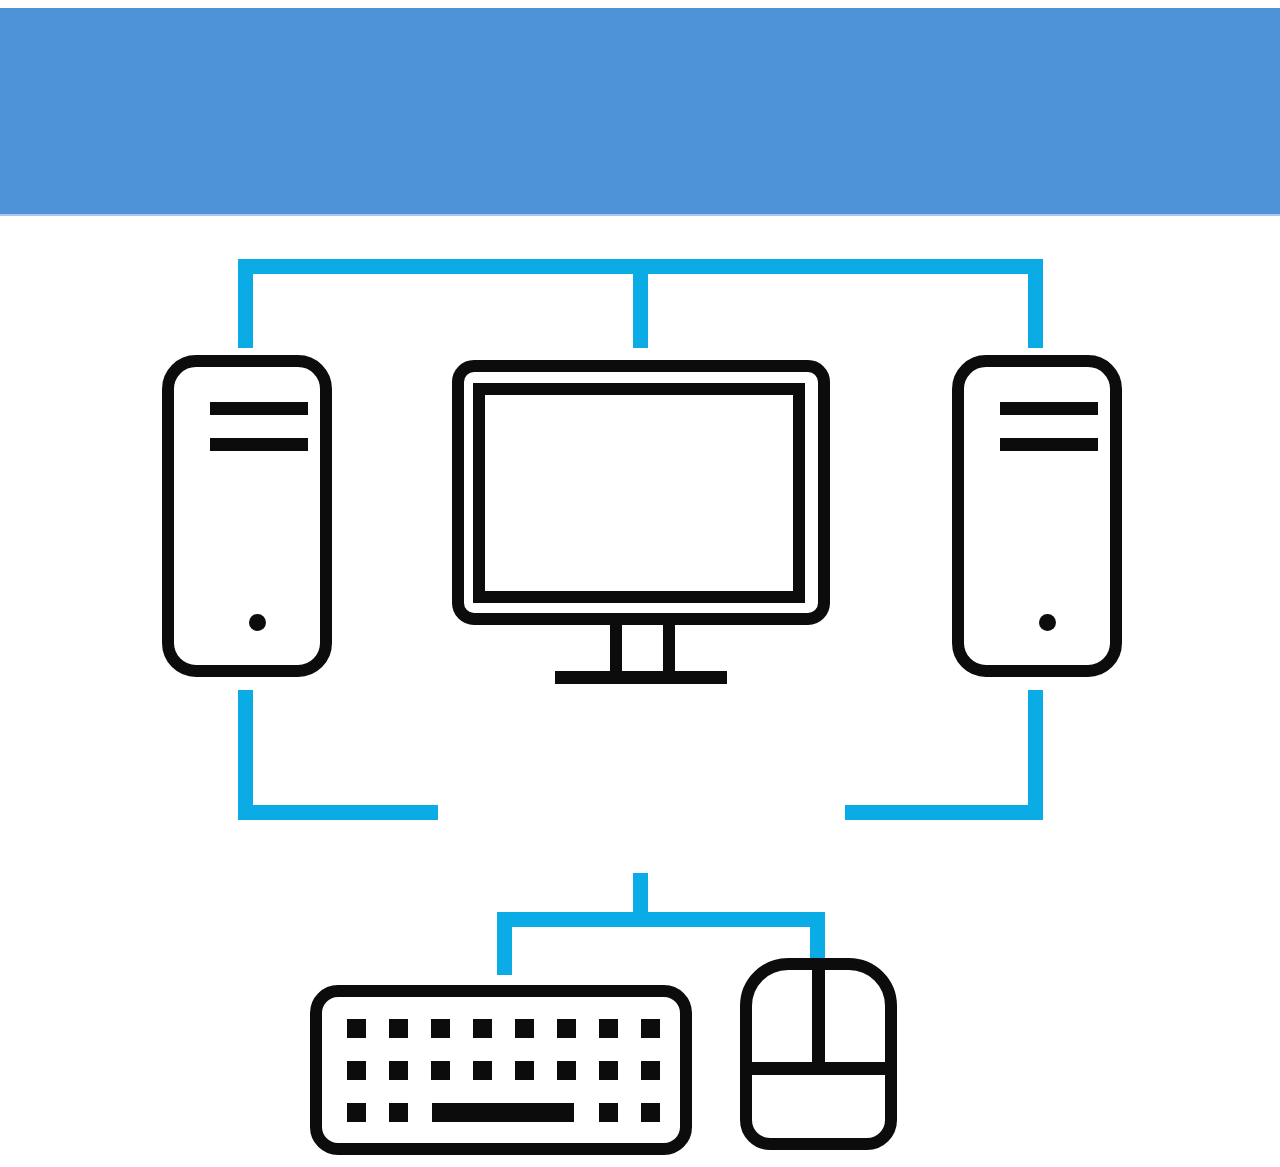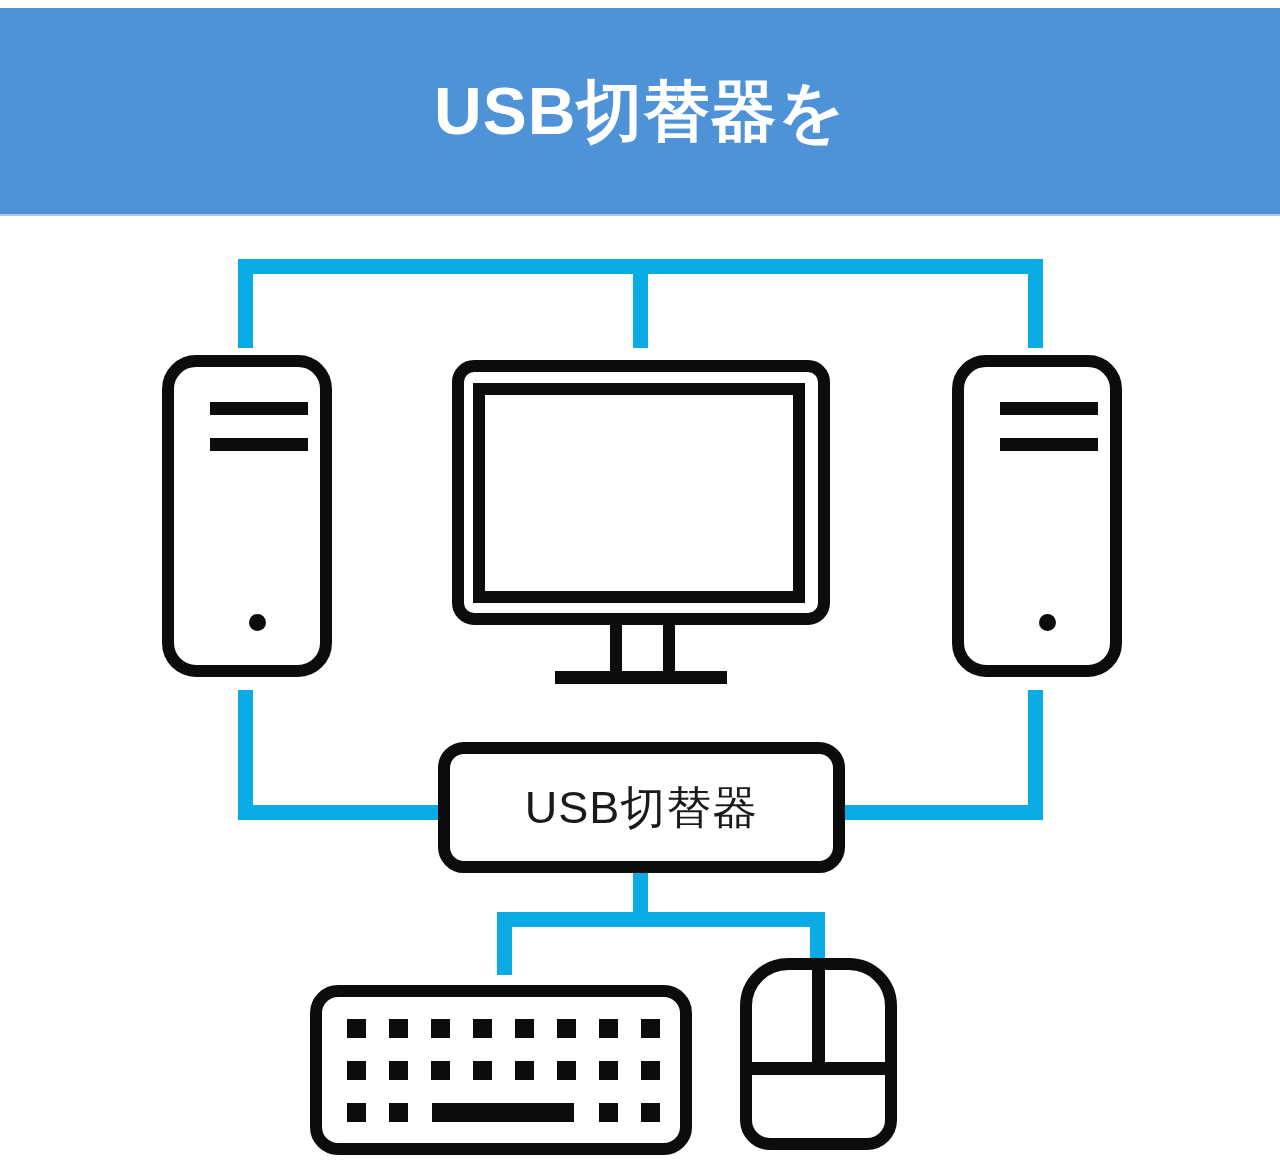--- a/index.html
+++ b/index.html
@@ -54,21 +54,20 @@
   .mouse{left:740px;top:958px;width:157px;height:192px;border-radius:48px 48px 30px 30px;}
   .mouse .vdiv{position:absolute;left:60px;top:0px;width:13px;height:92px;background:#0C0C0C;}
   .mouse .hdiv{position:absolute;left:0px;top:92px;width:133px;height:13px;background:#0C0C0C;}
 </style>
 </head>
 <body>
 
 <div id="canvas">
 
   <div class="banner">
-    <div class="line">USB切替器を</div>
   </div>
 
   <div class="cable" style="left:238px;top:259px;width:805px;height:15px;"></div>
   <div class="cable" style="left:238px;top:259px;width:15px;height:89px;"></div>
   <div class="cable" style="left:633px;top:259px;width:15px;height:89px;"></div>
   <div class="cable" style="left:1028px;top:259px;width:15px;height:89px;"></div>
 
   <div class="cable" style="left:238px;top:690px;width:15px;height:130px;"></div>
   <div class="cable" style="left:238px;top:805px;width:200px;height:15px;"></div>
   <div class="cable" style="left:1028px;top:690px;width:15px;height:130px;"></div>
@@ -91,23 +90,20 @@
   <div class="stand-bar" style="left:610px;top:623px;width:12px;height:50px;"></div>
   <div class="stand-bar" style="left:663px;top:623px;width:12px;height:50px;"></div>
   <div class="stand-bar" style="left:555px;top:671px;width:172px;height:13px;"></div>
 
   <div class="outline pc" style="left:952px;top:355px;">
     <div class="slot s1"></div>
     <div class="slot s2"></div>
     <div class="powerdot"></div>
   </div>
 
-  <div class="outline switcher">
-    <div class="label">USB切替器</div>
-  </div>
 
   <div class="outline keyboard">
     <div class="keyrow r1"></div>
     <div class="keyrow r2"></div>
     <div class="keyrow r3a"></div>
     <div class="spacebar"></div>
     <div class="keyrow r3b"></div>
   </div>
 
   <div class="outline mouse">

